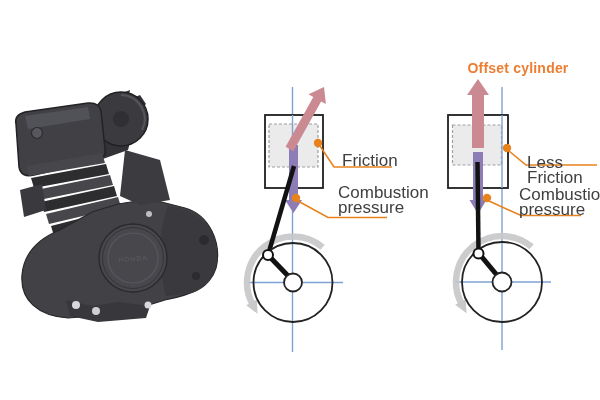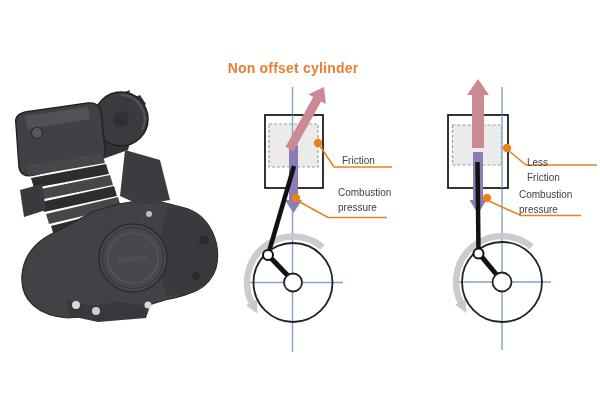--- a/index.html
+++ b/index.html
@@ -1,21 +1,21 @@
 <!DOCTYPE html>
 <html><head>
 <meta charset="utf-8">
 <style>
   html,body{margin:0;padding:0;background:#fff;}
   .stage{position:relative;width:600px;height:400px;background:#ffffff;overflow:hidden;
          font-family:"Liberation Sans",sans-serif;}
   .stage svg{position:absolute;left:0;top:0;}
   .diagram-title{position:absolute;font-size:14px;font-weight:bold;color:#ED7D31;
                  text-align:center;letter-spacing:.2px;white-space:nowrap;}
-  .diagram-label{position:absolute;font-size:10px;line-height:15px;color:#3F3F3F;
+  .diagram-label{position:absolute;font-size:17px;line-height:15px;color:#3F3F3F;
                  white-space:pre-line;}
   #title-non-offset{left:215px;top:60px;width:156px;}
   #title-offset{left:456px;top:60px;width:124px;}
   #label-friction-1{left:342px;top:153px;}
   #label-combustion-1{left:338px;top:185px;}
   #label-friction-2{left:527px;top:155px;}
   #label-combustion-2{left:519px;top:187px;}
 </style>
 </head>
 <body>
@@ -110,21 +110,21 @@
     <circle cx="502" cy="282" r="40" fill="none" stroke="#222" stroke-width="1.8"></circle>
     <circle cx="502" cy="282" r="9.5" fill="#FFFFFF" stroke="#222" stroke-width="1.8"></circle>
     <circle cx="478.5" cy="253.5" r="5" fill="#FFFFFF" stroke="#111" stroke-width="2"></circle>
     <circle cx="507" cy="148" r="4.2" fill="#E8821C"></circle>
     <path d="M509,151 L526,165 L597,165" fill="none" stroke="#E8821C" stroke-width="1.6"></path>
     <circle cx="487" cy="198" r="4.2" fill="#E8821C"></circle>
     <path d="M489,201 L521,215.5 L581,215.5" fill="none" stroke="#E8821C" stroke-width="1.6"></path>
   </g>
 </svg>
 
-<div class="diagram-title" id="title-non-offset">Non offset cylinder</div>
+<div class="diagram-title" id="title-offset">Offset cylinder</div>
 
 <div class="diagram-label" id="label-friction-1">Friction</div>
 <div class="diagram-label" id="label-combustion-1">Combustion
 pressure</div>
 <div class="diagram-label" id="label-friction-2">Less
 Friction</div>
 <div class="diagram-label" id="label-combustion-2">Combustion
 pressure</div>
 
 </div>

